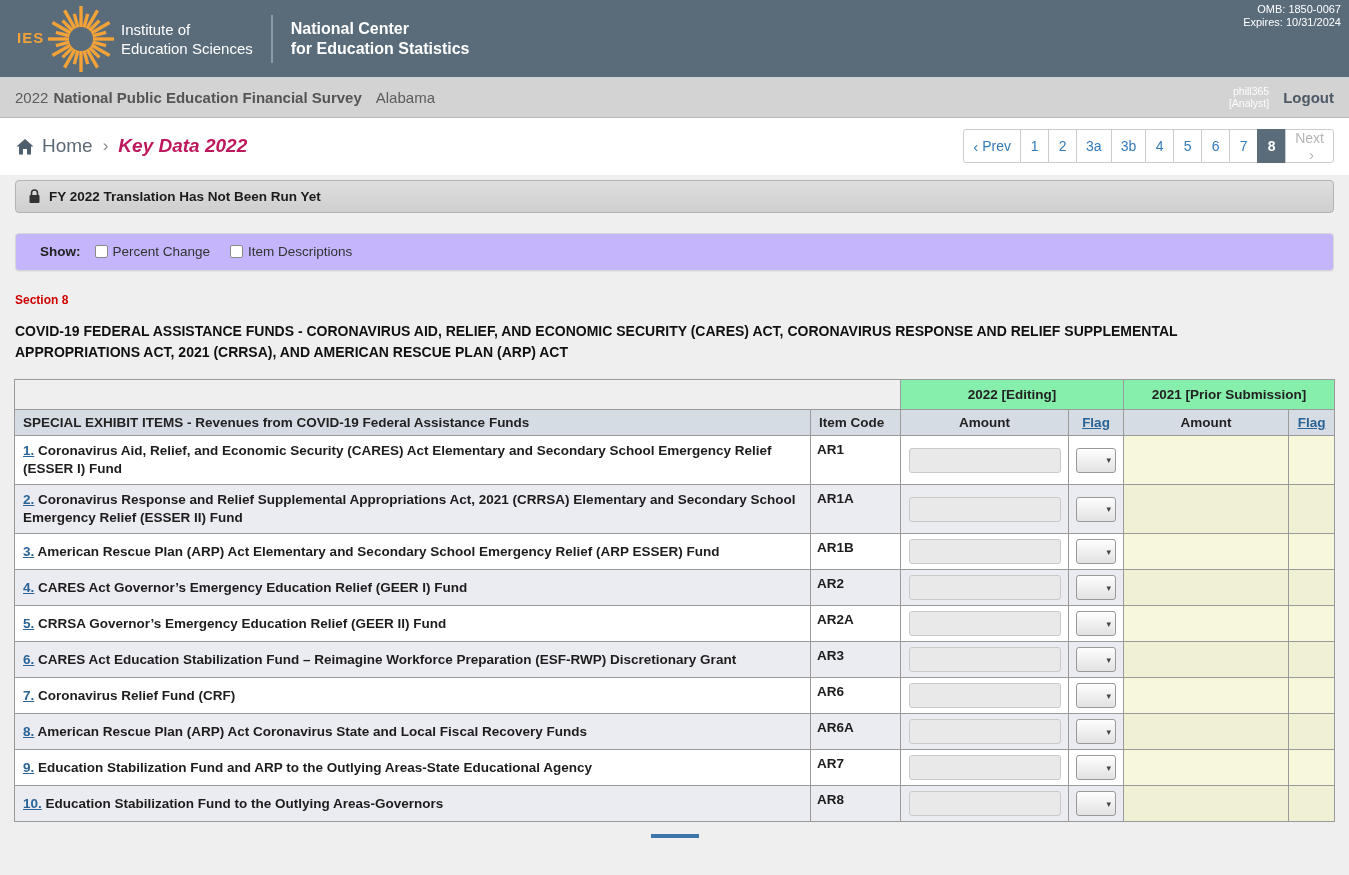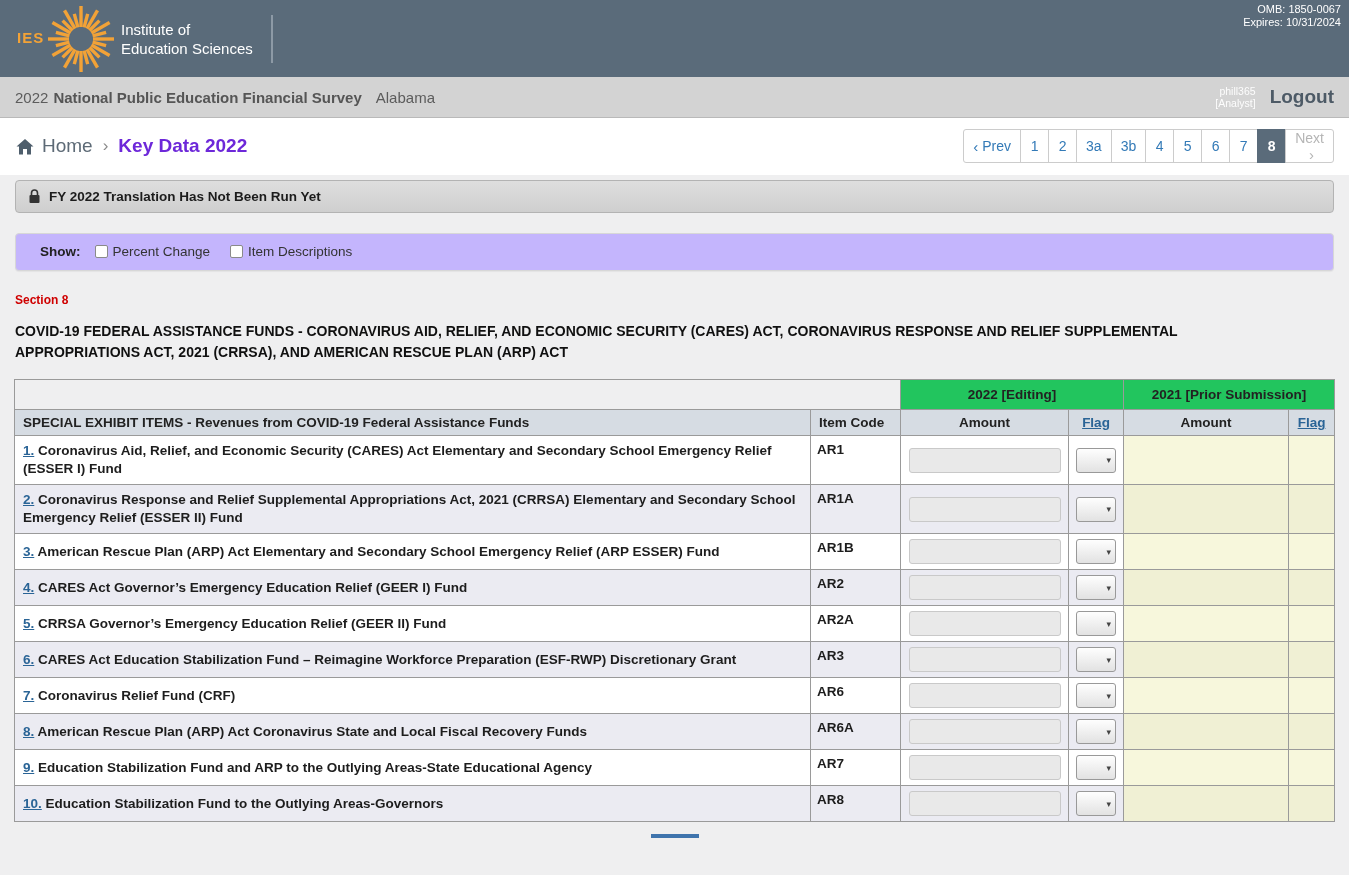--- a/index.html
+++ b/index.html
@@ -32,31 +32,31 @@
 
   
   .subbar {
     height:41px; background:#d3d3d3; border-bottom:1px solid #b9b9b9;
     display:flex; align-items:center; padding:0 15px; font-size:15px; color:#5c5c5c;
   }
   .subbar .year { margin-right:5px; }
   .subbar .survey { font-weight:bold; margin-right:14px; color:#555; }
   .subbar .right { margin-left:auto; display:flex; align-items:center; }
   .userinfo { text-align:right; color:#fdfdfd; font-size:10.5px; line-height:12px; margin-right:14px; }
-  .logout { font-weight:bold; font-size:19px; color:#4d5a66; cursor:pointer; text-decoration:none; }
+  .logout { font-weight:bold; font-size:15px; color:#4d5a66; cursor:pointer; text-decoration:none; }
 
   
   .crumb-row {
     background:#fff; padding:11px 15px 12px 15px;
     display:flex; align-items:center;
   }
   .crumb-row .home-icon { margin-right:7px; display:inline-flex; }
   .crumb-home { color:#5d6a76; font-size:19px; text-decoration:none; cursor:pointer; }
   .crumb-sep { color:#8b8b8b; font-size:17px; margin:0 10px; }
-  .crumb-cur { color:#6d28d9; font-size:19px; font-weight:bold; }
+  .crumb-cur { color:#be185d; font-size:19px; font-weight:bold;font-style:italic; }
   .pagination { margin-left:auto; display:flex; }
   .pg {
     display:inline-flex; align-items:center; justify-content:center;
     min-width:29px; height:34px; padding:0 9px; margin-left:-1px;
     background:#fff; border:1px solid #ccc; color:#337ab7;
     font-size:14px; text-decoration:none; cursor:pointer;
   }
   .pg.prev { border-radius:3px 0 0 3px; margin-left:0; }
   .pg.next { border-radius:0 3px 3px 0;flex-direction:column; }
   .pg.active { background:#5a6b7a; border-color:#5a6b7a; color:#fff; font-weight:bold; }
@@ -97,21 +97,21 @@
   }
 
   
   table.grid {
     margin:16px 15px 0 14px; border-collapse:collapse; table-layout:fixed;
     width:1320px; font-size:13.5px;
   }
   table.grid th, table.grid td { border:1px solid #9a9a9a; }
   td.blank { border:none; background:transparent; }
   tr.group-row th {
-    background:#22c55e; font-weight:bold; color:#222;
+    background:#86efac; font-weight:bold; color:#222;
     text-align:center; padding:7px 4px; font-size:13.5px;
   }
   tr.col-row th { background:#d6dce3; padding:5px 8px; color:#222; font-size:13.5px; }
   th.items-h { text-align:left; font-weight:bold; }
   th.code-h  { text-align:left; font-weight:bold; }
   th.amt-h   { text-align:center; font-weight:bold; }
   th.flag-h  { text-align:center; }
   th.flag-h a { color:#2a6496; font-weight:bold; text-decoration:underline; cursor:pointer; }
 
   tbody tr.odd  td { background:#fff; }
@@ -179,20 +179,24 @@
         <line x1="54.4" y1="32.0" x2="72.6" y2="21.5" stroke="#f2a237" stroke-width="3.4"></line>
         <line x1="55.6" y1="34.9" x2="69.1" y2="31.3" stroke="#f2a237" stroke-width="3.4"></line>
       </svg>
     <span class="ies-text">IES</span>
   </div>
   <div class="org-name">
     <div>Institute of</div>
     <div>Education Sciences</div>
   </div>
   <div class="vdiv"></div>
+  <div class="center-name">
+    <div>National Center</div>
+    <div>for Education Statistics</div>
+  </div>
   <div class="omb">
     <div>OMB: 1850-0067</div>
     <div>Expires: 10/31/2024</div>
   </div>
 </header>
 
 <div class="subbar">
   <span class="year">2022</span>
   <span class="survey">National Public Education Financial Survey</span>
   <span class="state">Alabama</span>

